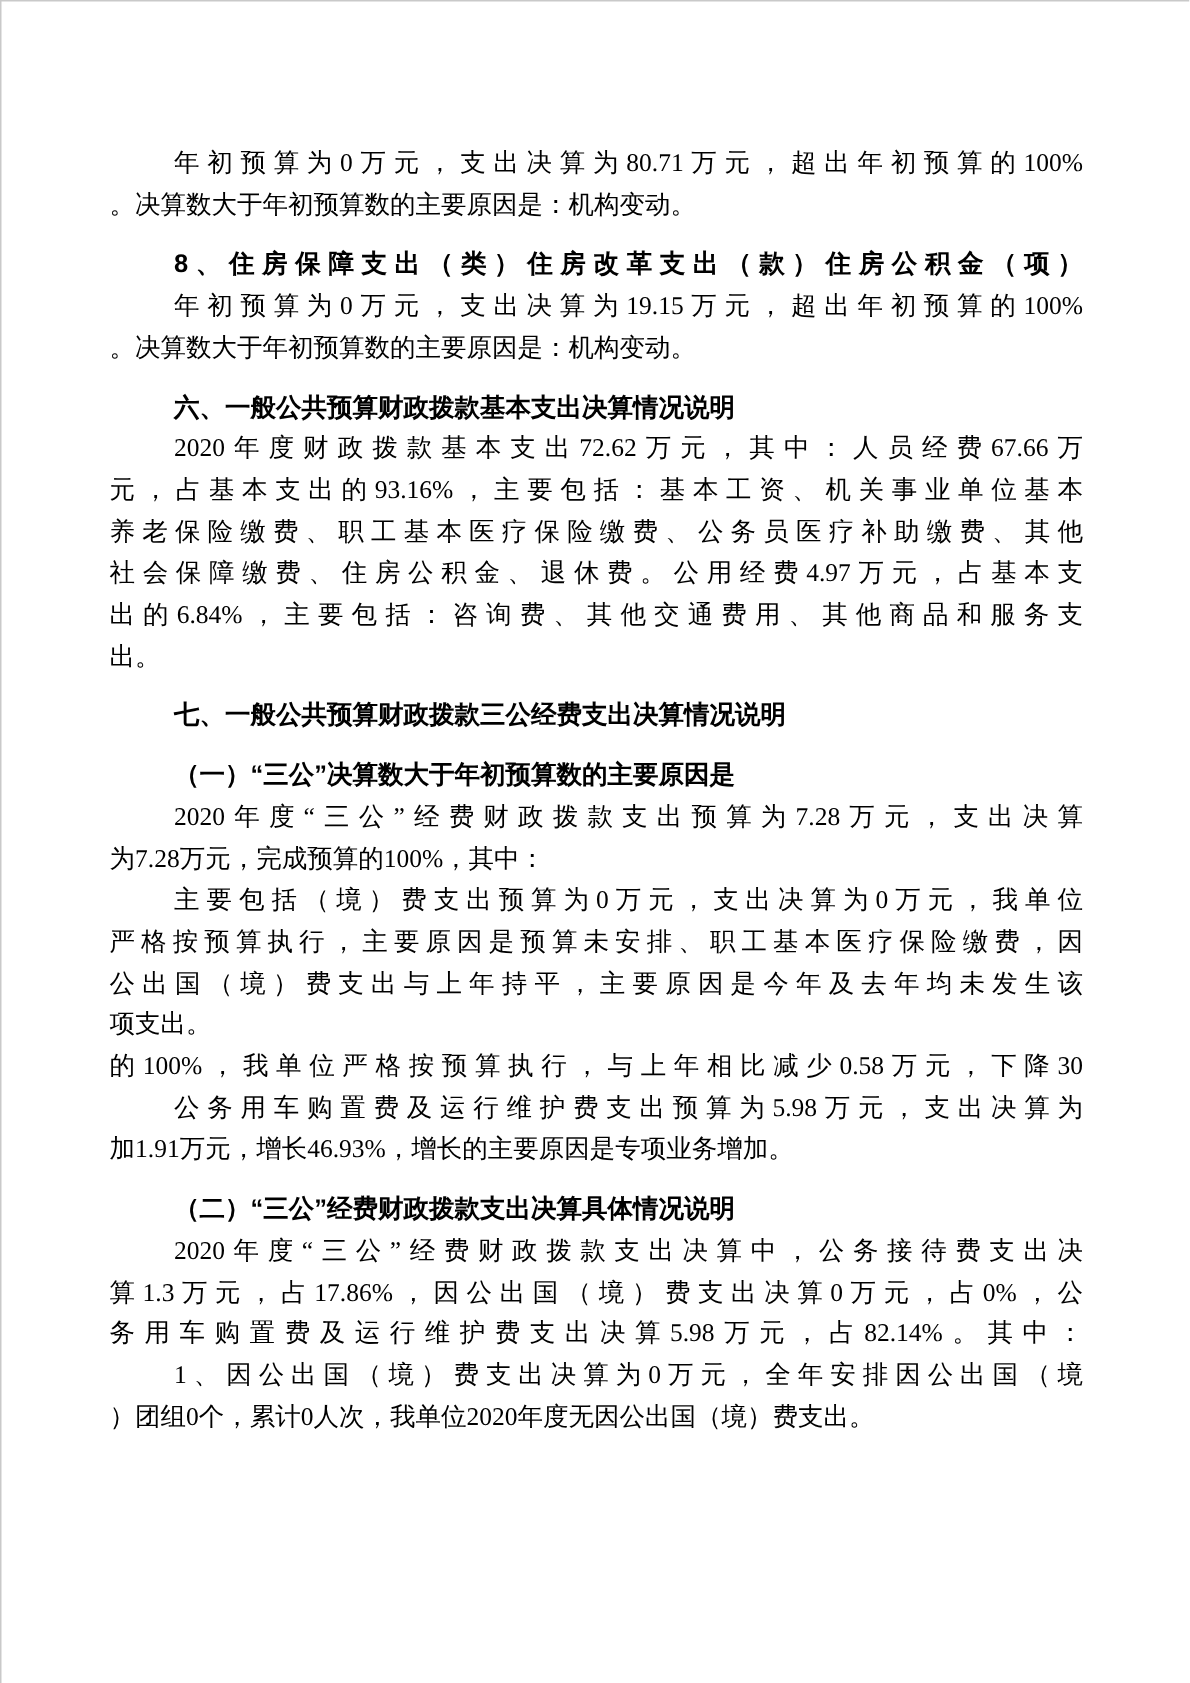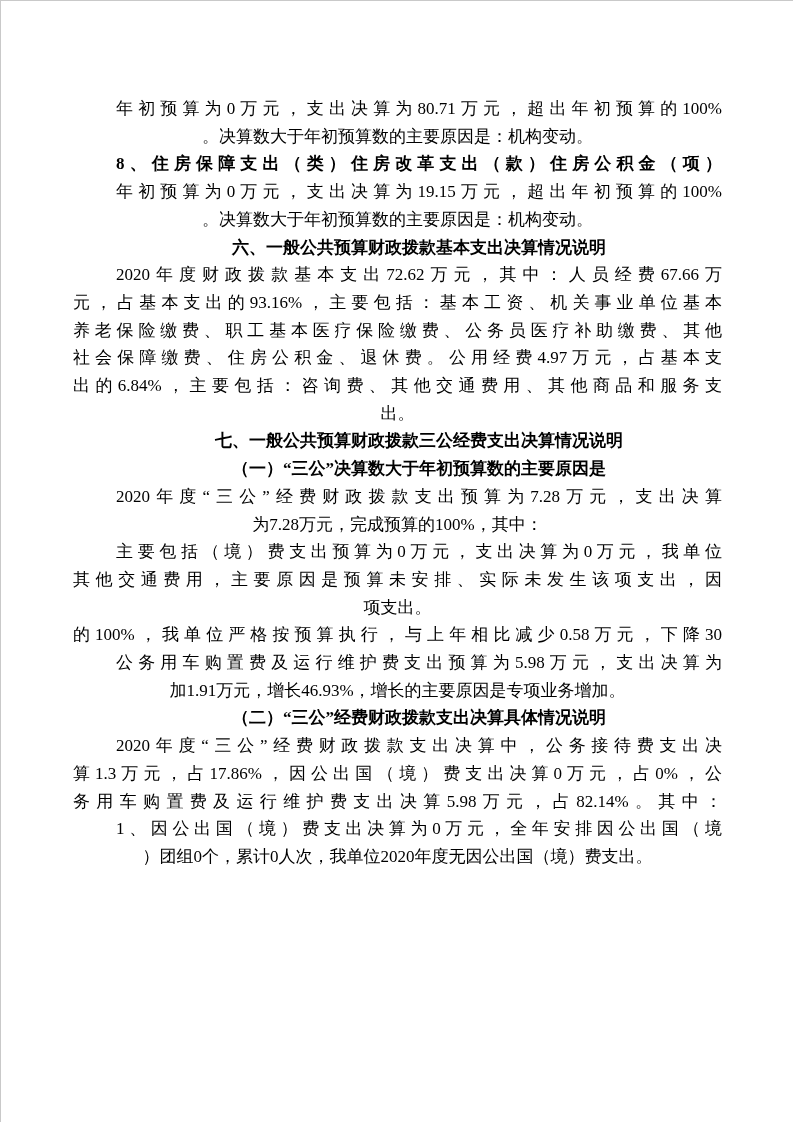--- a/index.html
+++ b/index.html
@@ -21,33 +21,34 @@
     position: absolute;
     top: 94px;
     left: 72px;
     width: 649px;
     font-family: "Liberation Serif", "DejaVu Serif", serif;
     font-size: 17px;
     line-height: 27.7px;
     color: #000000;
   }
   .line {
-    text-align: center;
+    text-align: left;
     overflow: hidden;
   }
   .line.indent {
     text-indent: 43px;
   }
   .line.stretch {
     text-align: justify;
     text-align-last: justify;
   }
   .line.bold {
-    font-family: Liberation Serif, serif;
+    font-family: Liberation Sans, sans-serif;
     font-weight: 700;
+    margin-top: 12px;
   }
 </style>
 </head>
 <body>
 
 <div class="page" style="background: rgb(255, 255, 255); border-top-color: rgb(201, 201, 201); border-left-color: rgb(201, 201, 201);">
   <div class="doc" id="doc-body" style="color: rgb(0, 0, 0);">
       <div class="line indent stretch">年初预算为0万元，支出决算为80.71万元，超出年初预算的100%</div>
       <div class="line">。决算数大于年初预算数的主要原因是：机构变动。</div>
       <div class="line bold indent stretch">8、住房保障支出（类）住房改革支出（款）住房公积金（项）</div>
@@ -58,21 +59,22 @@
       <div class="line stretch">元，占基本支出的93.16%，主要包括：基本工资、机关事业单位基本</div>
       <div class="line stretch">养老保险缴费、职工基本医疗保险缴费、公务员医疗补助缴费、其他</div>
       <div class="line stretch">社会保障缴费、住房公积金、退休费。公用经费4.97万元，占基本支</div>
       <div class="line stretch">出的6.84%，主要包括：咨询费、其他交通费用、其他商品和服务支</div>
       <div class="line">出。</div>
       <div class="line bold indent">七、一般公共预算财政拨款三公经费支出决算情况说明</div>
       <div class="line bold indent">（一）“三公”决算数大于年初预算数的主要原因是</div>
       <div class="line indent stretch">2020年度“三公”经费财政拨款支出预算为7.28万元，支出决算</div>
       <div class="line">为7.28万元，完成预算的100%，其中：</div>
       <div class="line indent stretch">主要包括（境）费支出预算为0万元，支出决算为0万元，我单位</div>
-      <div class="line stretch">其他交通费用，主要原因是预算未安排、实际未发生该项支出，因</div>
+      <div class="line stretch">严格按预算执行，主要原因是预算未安排、职工基本医疗保险缴费，因</div>
+      <div class="line stretch">公出国（境）费支出与上年持平，主要原因是今年及去年均未发生该</div>
       <div class="line">项支出。</div>
       <div class="line stretch">的100%，我单位严格按预算执行，与上年相比减少0.58万元，下降30</div>
       <div class="line indent stretch">公务用车购置费及运行维护费支出预算为5.98万元，支出决算为</div>
       <div class="line">加1.91万元，增长46.93%，增长的主要原因是专项业务增加。</div>
       <div class="line bold indent">（二）“三公”经费财政拨款支出决算具体情况说明</div>
       <div class="line indent stretch">2020年度“三公”经费财政拨款支出决算中，公务接待费支出决</div>
       <div class="line stretch">算1.3万元，占17.86%，因公出国（境）费支出决算0万元，占0%，公</div>
       <div class="line stretch">务用车购置费及运行维护费支出决算5.98万元，占82.14%。其中：</div>
       <div class="line indent stretch">1、因公出国（境）费支出决算为0万元，全年安排因公出国（境</div>
       <div class="line">）团组0个，累计0人次，我单位2020年度无因公出国（境）费支出。</div>

